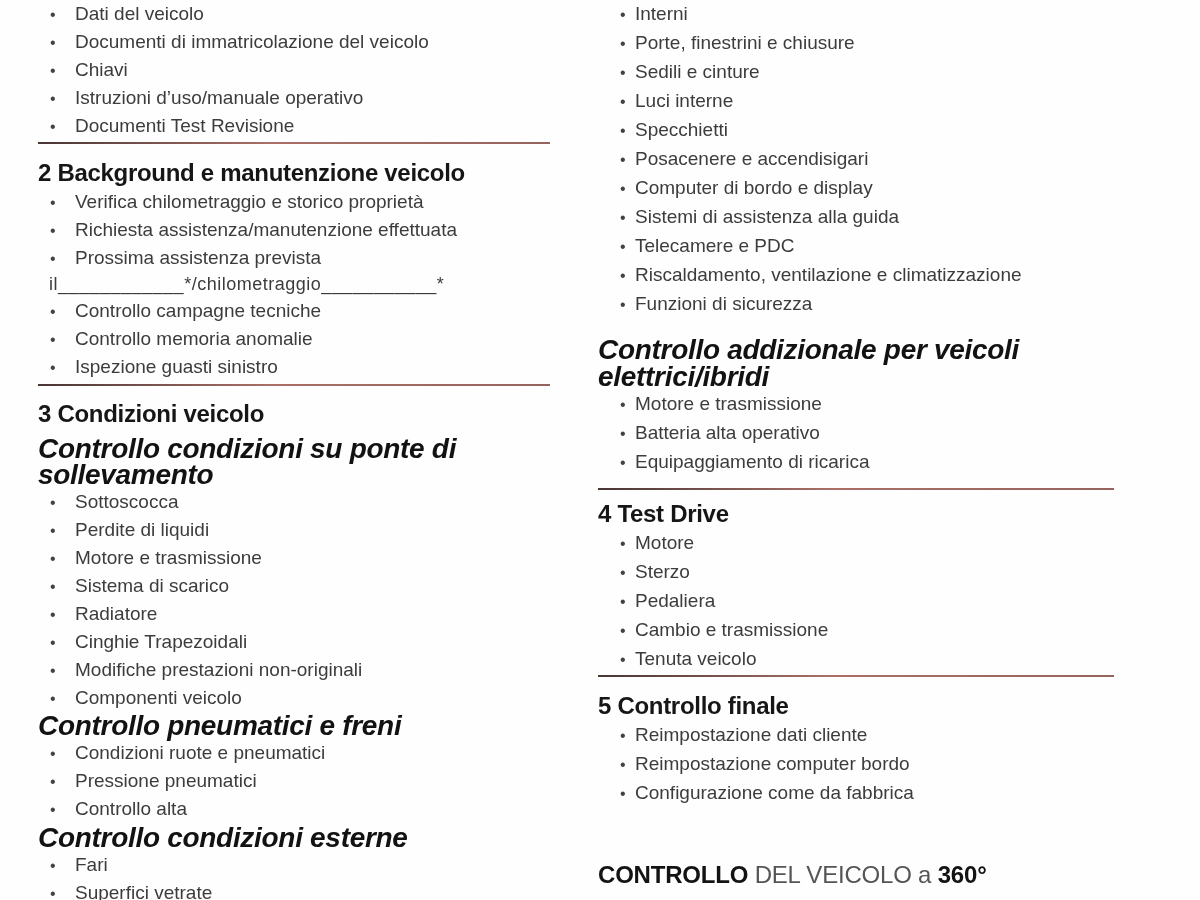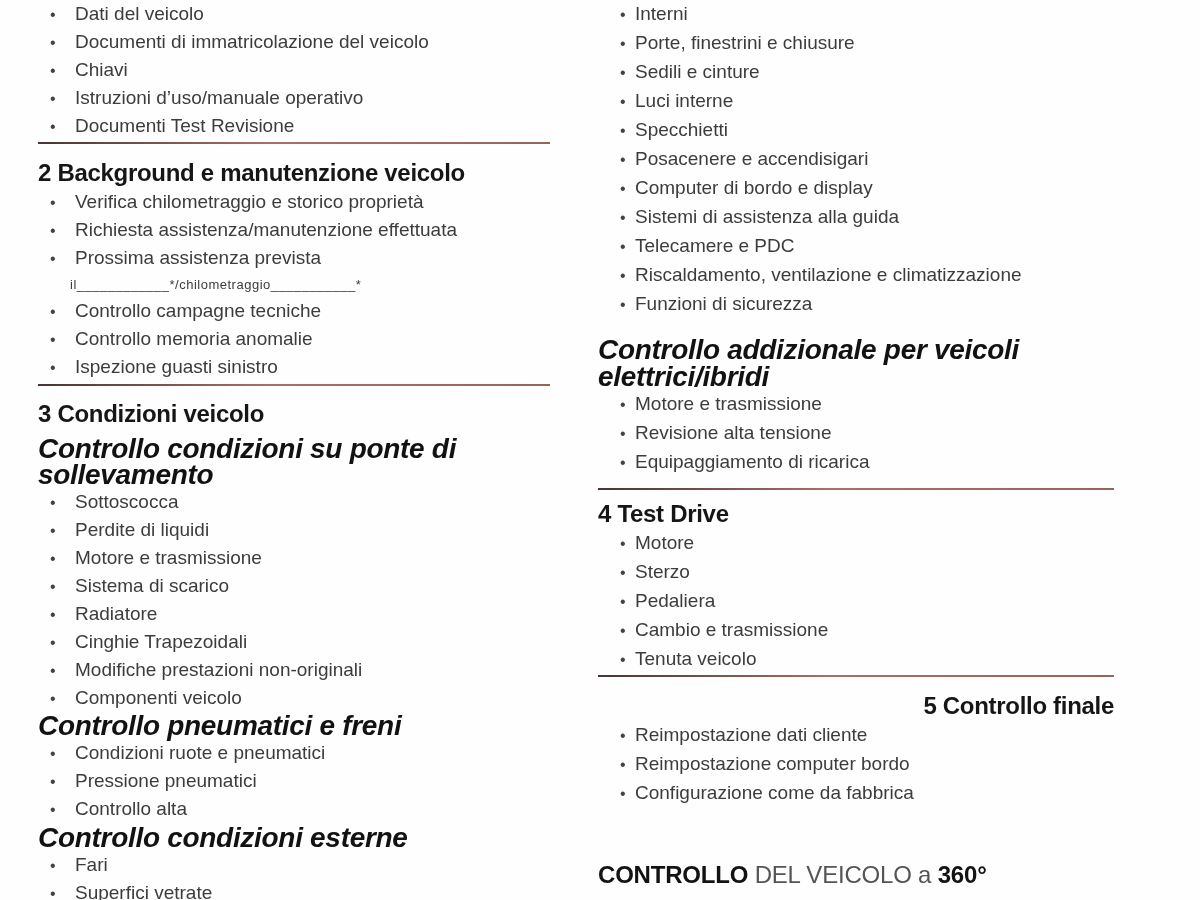--- a/index.html
+++ b/index.html
@@ -38,36 +38,36 @@
 
   .section-title{margin:0;font-size:24px;font-weight:700;line-height:30px;
     letter-spacing:-0.3px;color:var(--heading-text);}
   .sub-title{margin:0;font-size:28px;font-weight:700;font-style:italic;line-height:26px;
     letter-spacing:-0.3px;color:var(--subheading-text);}
 
   
   .ul-docs{margin-top:-6px;}
   .h-sec2{margin-top:14px;}
   .ul-bg1{margin-top:14px;}
-  .fill-line{font-size:13px;line-height:25px;color:var(--body-text);margin-left:32px;letter-spacing:0.5px;}
+  .fill-line{font-size:18px;line-height:25px;color:var(--body-text);margin-left:11px;letter-spacing:0.5px;}
   .ul-bg2{margin-top:3px;}
   .h-sec3{margin-top:13px;}
   .h-ponte{margin-top:7px;}
   .ul-ponte{margin-top:5px;}
   .h-pneu{margin-top:1px;}
   .h-esterne{margin-top:2px;}
   .ul-esterne{margin-top:4px;}
 
   
   .ul-interni{margin-top:-7px;}
   .h-elettrici{margin-top:17px;line-height:27px;}
   .ul-elettrici{margin-top:7px;}
   .h-sec4{margin-top:9px;}
   .ul-test{margin-top:9px;}
-  .h-sec5{margin-top:14px;text-align:right;}
+  .h-sec5{margin-top:14px;}
   .ul-finale{margin-top:14px;}
 
   .tagline{margin-top:52px;font-size:24px;line-height:30px;letter-spacing:-0.2px;}
   .tag-bold{font-weight:700;color:#131313;margin-top:24px;}
   .tag-reg{font-weight:400;color:var(--tagline-regular);}
   .guarantee{margin-top:16px;font-size:27px;line-height:30px;font-weight:700;
     letter-spacing:-0.3px;color:#121212;}
 </style>
 </head>
 <body>
@@ -254,21 +254,21 @@
       </ul>
 
     <h3 class="sub-title h-elettrici">Controllo addizionale per veicoli elettrici/ibridi</h3>
     <ul class="checklist ul-elettrici">
         <li>
           <span class="bullet">•</span>
           <span class="li-text">Motore e trasmissione</span>
         </li>
         <li>
           <span class="bullet">•</span>
-          <span class="li-text">Revisione alta tensione</span>
+          <span class="li-text">Batteria alta operativo</span>
         </li>
         <li>
           <span class="bullet">•</span>
           <span class="li-text">Equipaggiamento di ricarica</span>
         </li>
       </ul>
 
     <hr class="divider divider-3">
 
     <h2 class="section-title h-sec4">4 Test Drive</h2>

